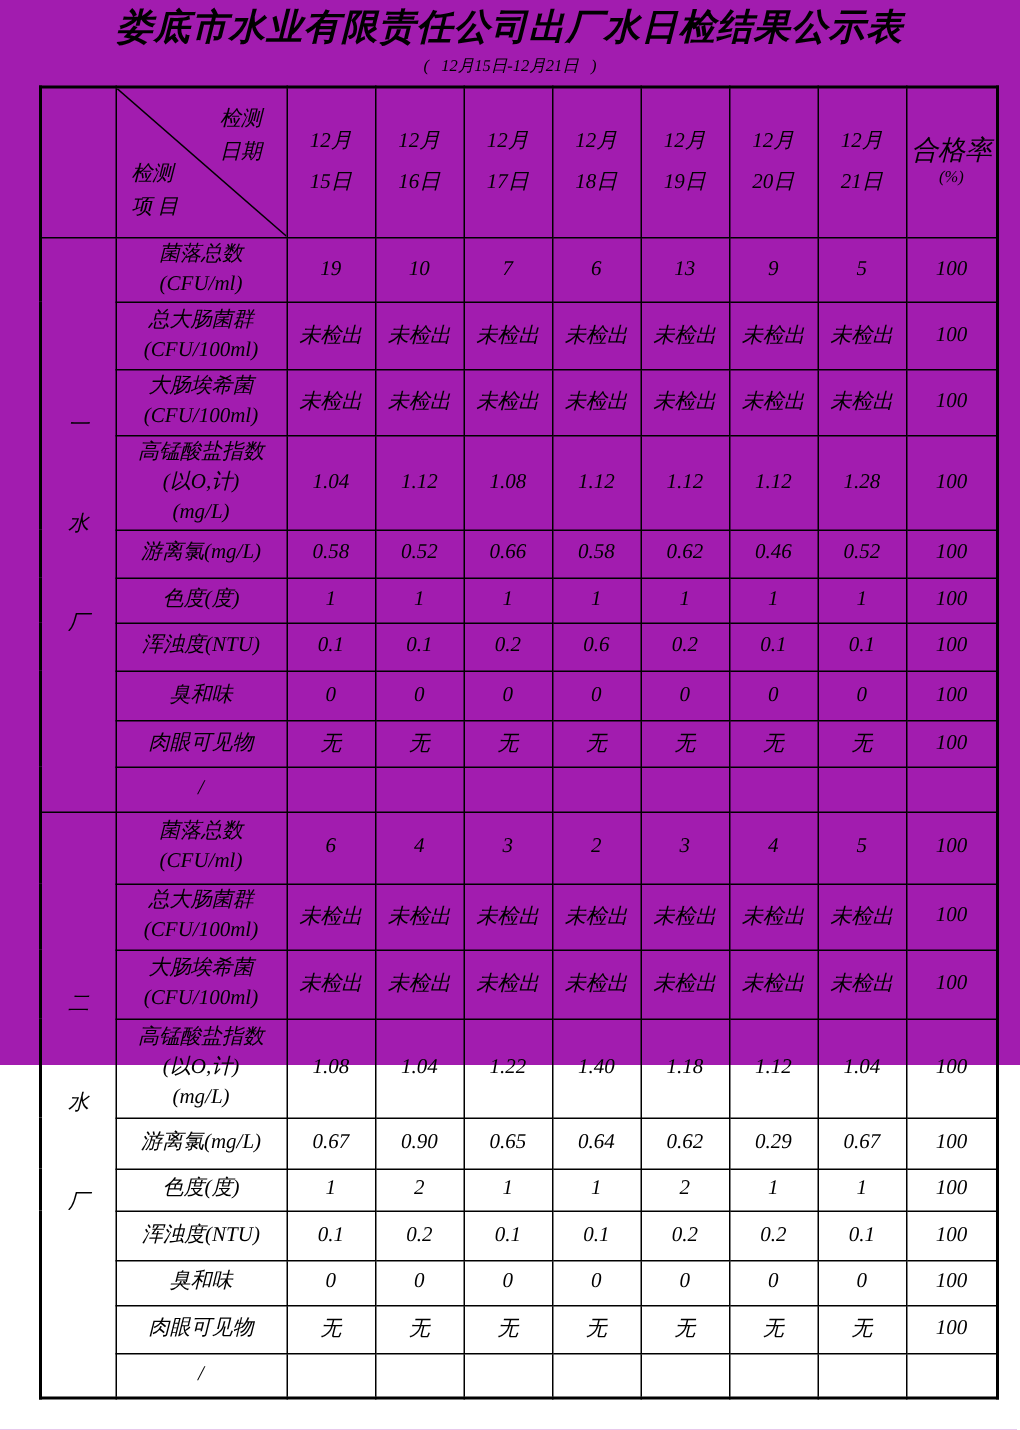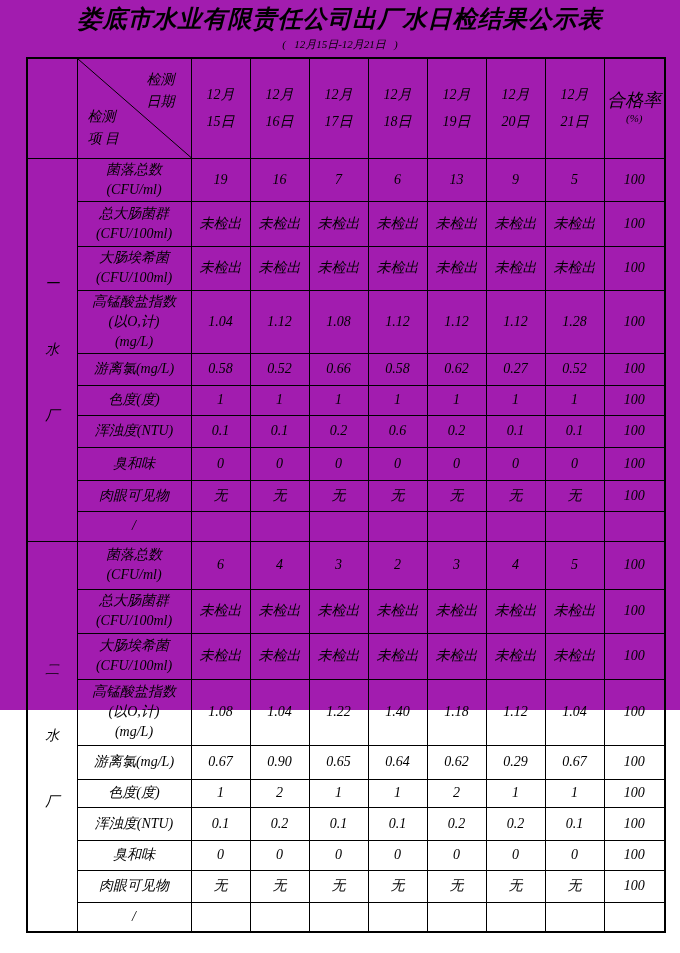--- a/index.html
+++ b/index.html
@@ -126,21 +126,21 @@
       </tr>
     </thead>
     <tbody>
         <tr style="height: 43px;">
           <td rowspan="10" class="plant">一
 水
 厂</td>
           <td class="rowlabel">菌落总数
 (CFU/ml)</td>
           <td class="val">19</td>
-          <td class="val">16</td>
+          <td class="val">10</td>
           <td class="val">7</td>
           <td class="val">6</td>
           <td class="val">13</td>
           <td class="val">9</td>
           <td class="val">5</td>
           <td class="val">100</td>
         </tr>
         <tr style="height: 45px;">
           <td class="rowlabel">总大肠菌群
 (CFU/100ml)</td>
@@ -178,21 +178,21 @@
           <td class="val">1.28</td>
           <td class="val">100</td>
         </tr>
         <tr style="height: 32px;">
           <td class="rowlabel">游离氯(mg/L)</td>
           <td class="val">0.58</td>
           <td class="val">0.52</td>
           <td class="val">0.66</td>
           <td class="val">0.58</td>
           <td class="val">0.62</td>
-          <td class="val">0.27</td>
+          <td class="val">0.46</td>
           <td class="val">0.52</td>
           <td class="val">100</td>
         </tr>
         <tr style="height: 30px;">
           <td class="rowlabel">色度(度)</td>
           <td class="val">1</td>
           <td class="val">1</td>
           <td class="val">1</td>
           <td class="val">1</td>
           <td class="val">1</td>

